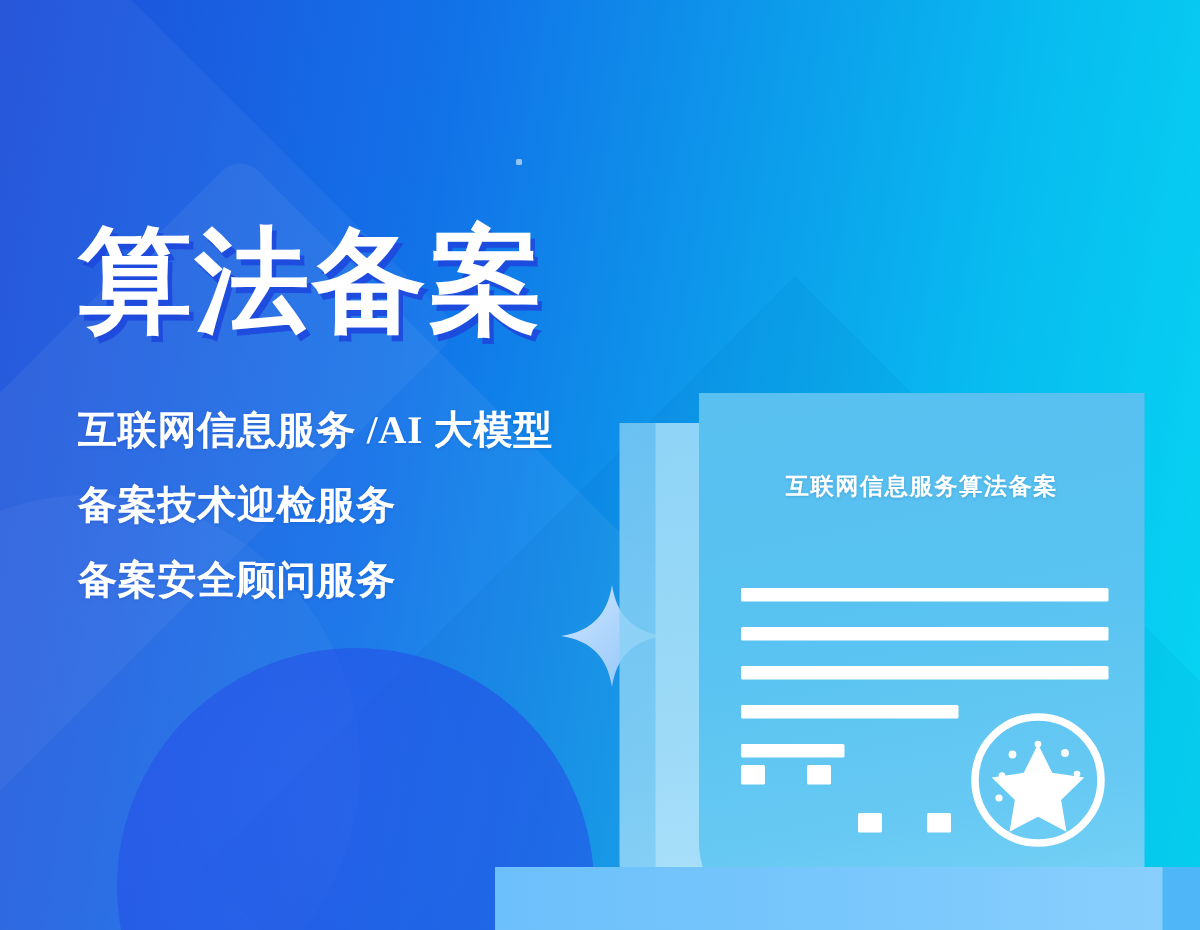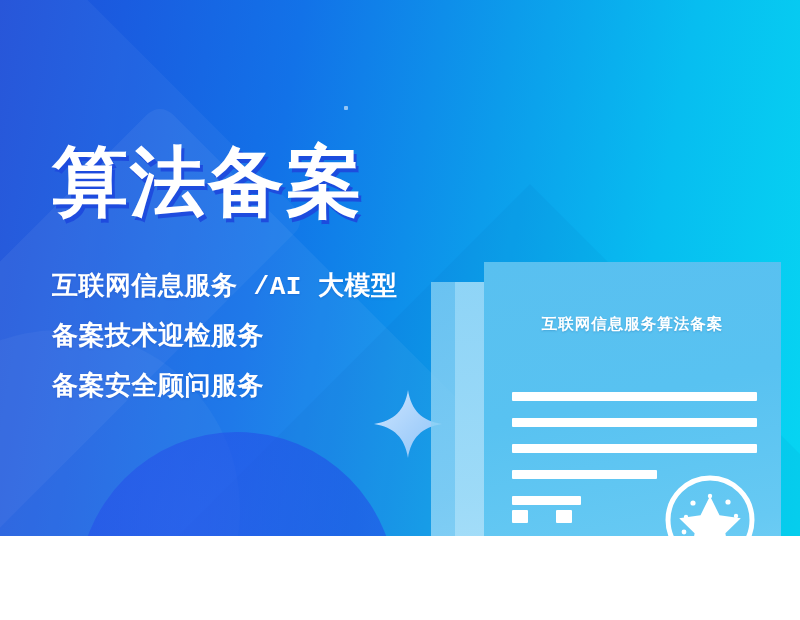--- a/index.html
+++ b/index.html
@@ -5,23 +5,23 @@
   html, body {
     margin: 0;
     padding: 0;
     background: #ffffff;
   }
   * { box-sizing: border-box; }
 
   .banner {
     position: relative;
     width: 800px;
-    height: 536px;
+    height: 620px;
     overflow: hidden;
-    font-family: Liberation Mono, monospace;
+    font-family: Liberation Serif, serif;
     background: linear-gradient(100deg,
         #1f4fd8 0%,
         #1a5ce0 14%,
         #1272e8 34%,
         #0c9ceb 58%,
         #07bdf0 78%,
         #06d6f2 100%);
   }
 
   
@@ -133,21 +133,21 @@
     margin-bottom: 24px;
     letter-spacing: 0.5px;
     white-space: nowrap;
     text-shadow: 0 1px 2px rgba(20,60,170,0.25);
   }
   .sublist li:last-child { margin-bottom: 0; }
 
   
   .cert-stack {
     position: absolute;
-    left: 431px;
+    left: 413px;
     top: 262px;
     width: 360px;
     height: 358px;
   }
 
   .page-back2 {
     position: absolute;
     left: 0px;
     top: 20px;
     width: 250px;

